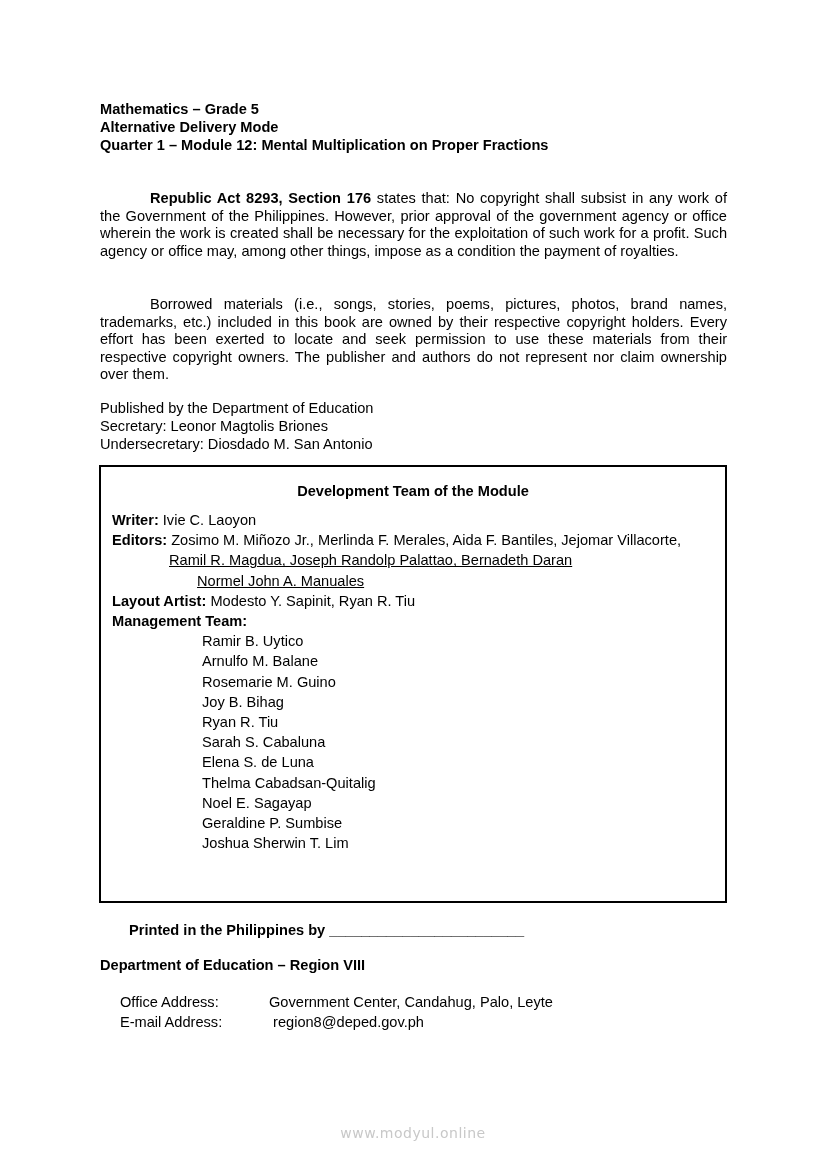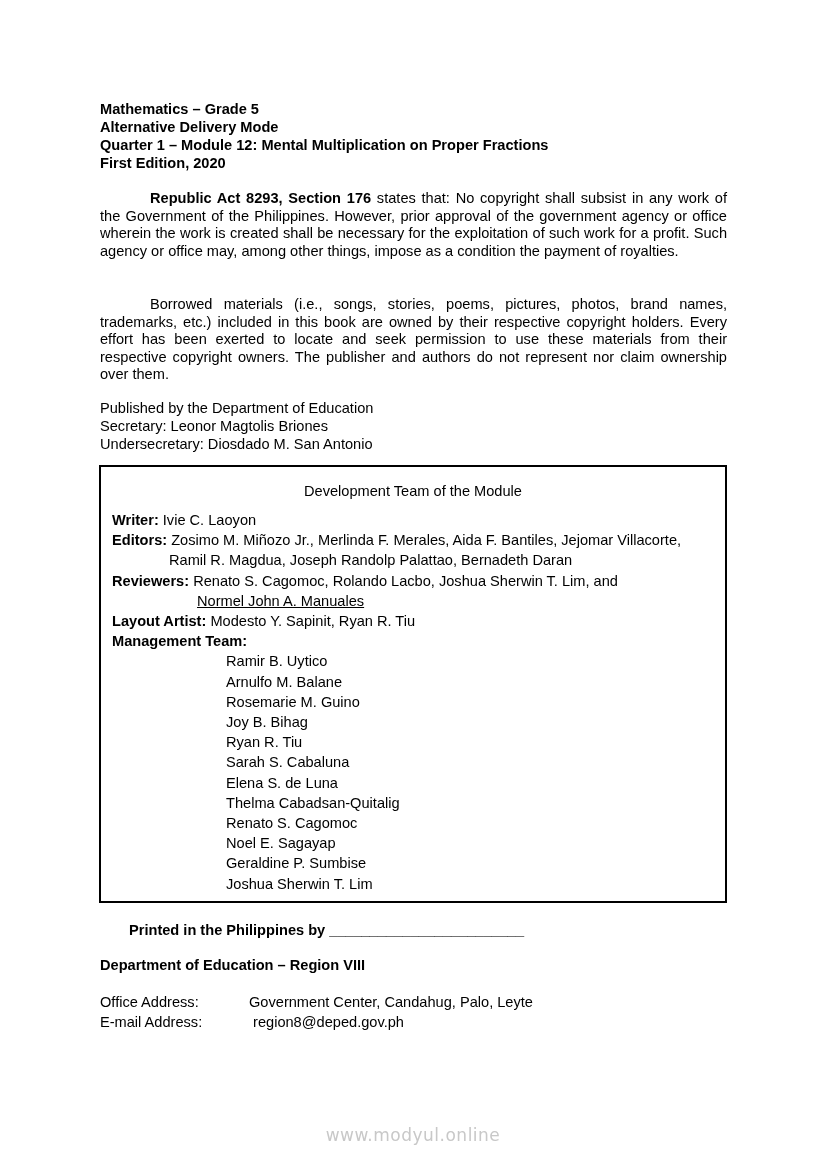--- a/index.html
+++ b/index.html
@@ -5,74 +5,71 @@
   html, body { margin: 0; padding: 0; background: #ffffff; }
   body { width: 826px; height: 1169px; position: relative; overflow: hidden;
          font-family: "Liberation Sans", sans-serif; color: #000; font-size: 14.6px; }
   .abs { position: absolute; }
   .hdr { left: 100px; top: 100px; font-weight: bold; line-height: 18px; }
   .hdr div { white-space: nowrap; }
   .para { left: 100px; width: 627px; line-height: 17.6px; text-align: justify; }
   .para .indent { display: inline-block; width: 50px; }
   .pub { left: 100px; top: 400px; line-height: 17.8px; }
   .box { left: 99px; top: 465px; width: 624px; height: 434px; border: 2px solid #000; }
-  .box-title { position: absolute; top: 16px; left: 0; right: 0; text-align: center; font-weight: normal; }
+  .box-title { position: absolute; top: 16px; left: 0; right: 0; text-align: center; font-weight: bold; }
   .box-body { position: absolute; left: 11px; top: 43px; width: 610px; line-height: 20.2px; }
   .role { white-space: nowrap; }
   .cont { white-space: nowrap; }
-  .mgmt-list { margin-left: 114px; }
+  .mgmt-list { margin-left: 90px; }
   .printed { left: 100px; top: 922px; font-weight: bold; margin-left: 29px; }
   .region { left: 100px; top: 957px; font-weight: bold; text-align: right; }
   .contacts { left: 100px; top: 992px; line-height: 20.2px; }
   .crow { display: flex; }
-  .clabel { width: 149px; }
+  .clabel { width: 149px; margin-left: 20px; }
   .watermark { left: 0; right: 0; top: 1125px; text-align: center; color: #c8c8c8;
-               font-family: "DejaVu Sans", sans-serif; font-size: 17px; letter-spacing: 0.5px; }
+               font-family: "DejaVu Sans", sans-serif; font-size: 14px; letter-spacing: 0.5px; }
   b { font-weight: bold; }
 </style>
 </head>
 <body>
 
 <div class="abs hdr">
   <div>Mathematics – Grade 5</div>
   <div>Alternative Delivery Mode</div>
   <div>Quarter 1 – Module 12: Mental Multiplication on Proper Fractions</div>
-  <div>First Edition, 2020</div>
 </div>
 
 <div class="abs para" style="top:190px;"><span class="indent"></span><b>Republic Act 8293, Section 176</b><span> states that: No copyright shall subsist in any work of the Government of the Philippines. However, prior approval of the government agency or office wherein the work is created shall be necessary for the exploitation of such work for a profit. Such agency or office may, among other things, impose as a condition the payment of royalties.</span></div>
 
 <div class="abs para" style="top:296px;"><span class="indent"></span><span>Borrowed materials (i.e., songs, stories, poems, pictures, photos, brand names, trademarks, etc.) included in this book are owned by their respective copyright holders. Every effort has been exerted to locate and seek permission to use these materials from their respective copyright owners. The publisher and authors do not represent nor claim ownership over them.</span></div>
 
 <div class="abs pub">
   <div>Published by the Department of Education</div>
   <div>Secretary: Leonor Magtolis Briones</div>
   <div>Undersecretary: Diosdado M. San Antonio</div>
 </div>
 
 <div class="abs box">
   <div class="box-title">Development Team of the Module</div>
   <div class="box-body">
     <div class="role"><b>Writer:</b><span> Ivie C. Laoyon</span></div>
     <div class="role"><b>Editors:</b><span> Zosimo M. Miñozo Jr., Merlinda F. Merales, Aida F. Bantiles, Jejomar Villacorte,</span></div>
-    <div class="cont" style="padding-left:57px;">Ramil R. Magdua, Joseph Randolp Palattao, Bernadeth Daran</div>
-    <div class="role"><b>Reviewers:</b><span> Renato S. Cagomoc, Rolando Lacbo, Joshua Sherwin T. Lim, and</span></div>
+    <div class="cont" style="padding-left:57px;text-decoration:underline;">Ramil R. Magdua, Joseph Randolp Palattao, Bernadeth Daran</div>
     <div class="cont" style="padding-left:85px;text-decoration:underline;">Normel John A. Manuales</div>
     <div class="role"><b>Layout Artist:</b><span> Modesto Y. Sapinit, Ryan R. Tiu</span></div>
     <div class="role"><b>Management Team:</b></div>
     <div class="mgmt-list">
       <div>Ramir B. Uytico</div>
       <div>Arnulfo M. Balane</div>
       <div>Rosemarie M. Guino</div>
       <div>Joy B. Bihag</div>
       <div>Ryan R. Tiu</div>
       <div>Sarah S. Cabaluna</div>
       <div>Elena S. de Luna</div>
       <div>Thelma Cabadsan-Quitalig</div>
-      <div>Renato S. Cagomoc</div>
       <div>Noel E. Sagayap</div>
       <div>Geraldine P. Sumbise</div>
       <div>Joshua Sherwin T. Lim</div>
     </div>
   </div>
 </div>
 
 <div class="abs printed">Printed in the Philippines by ________________________</div>
 <div class="abs region">Department of Education – Region VIII</div>
 

